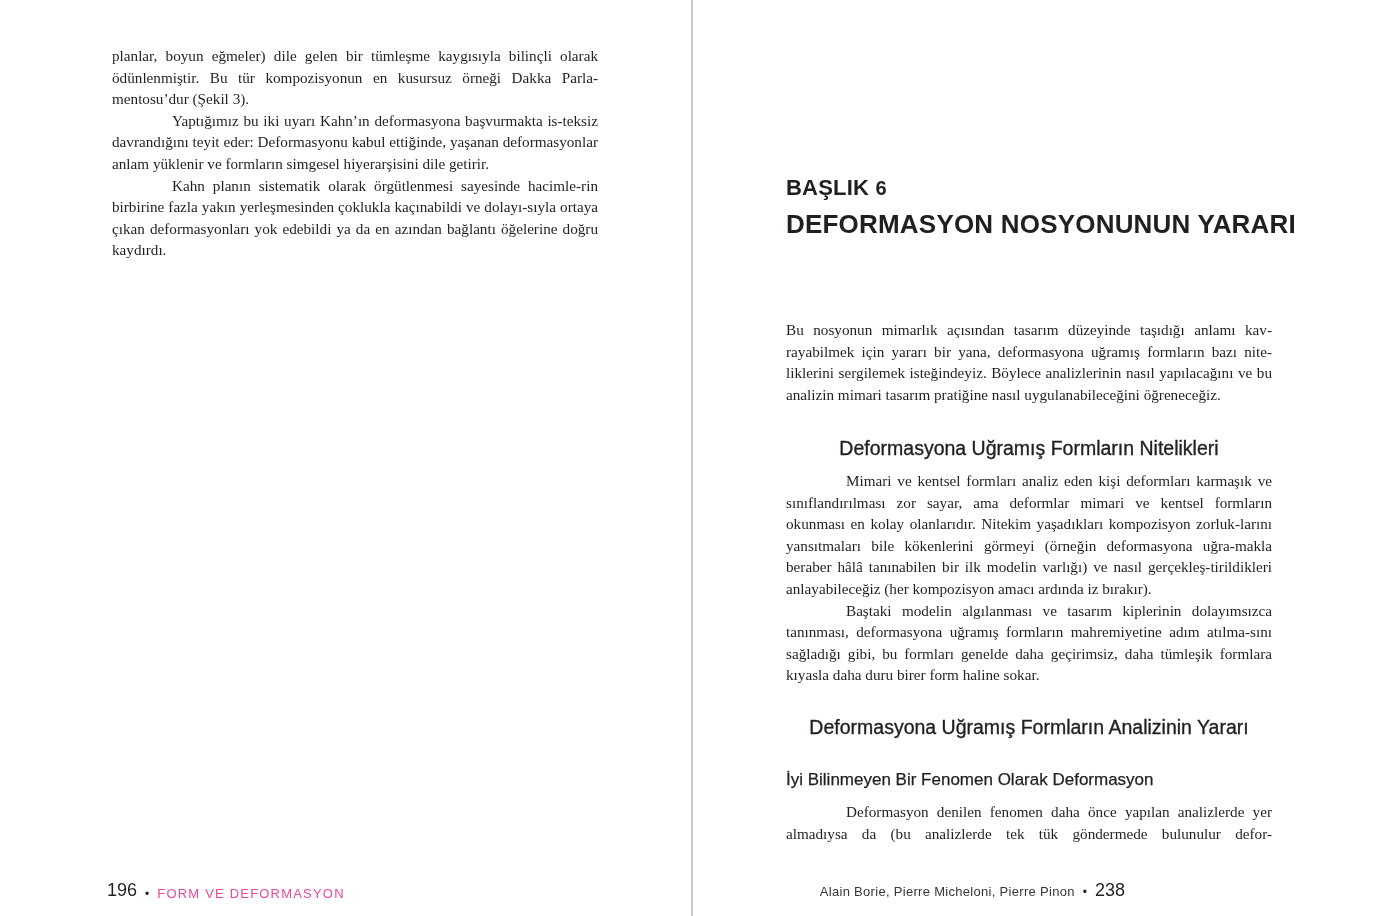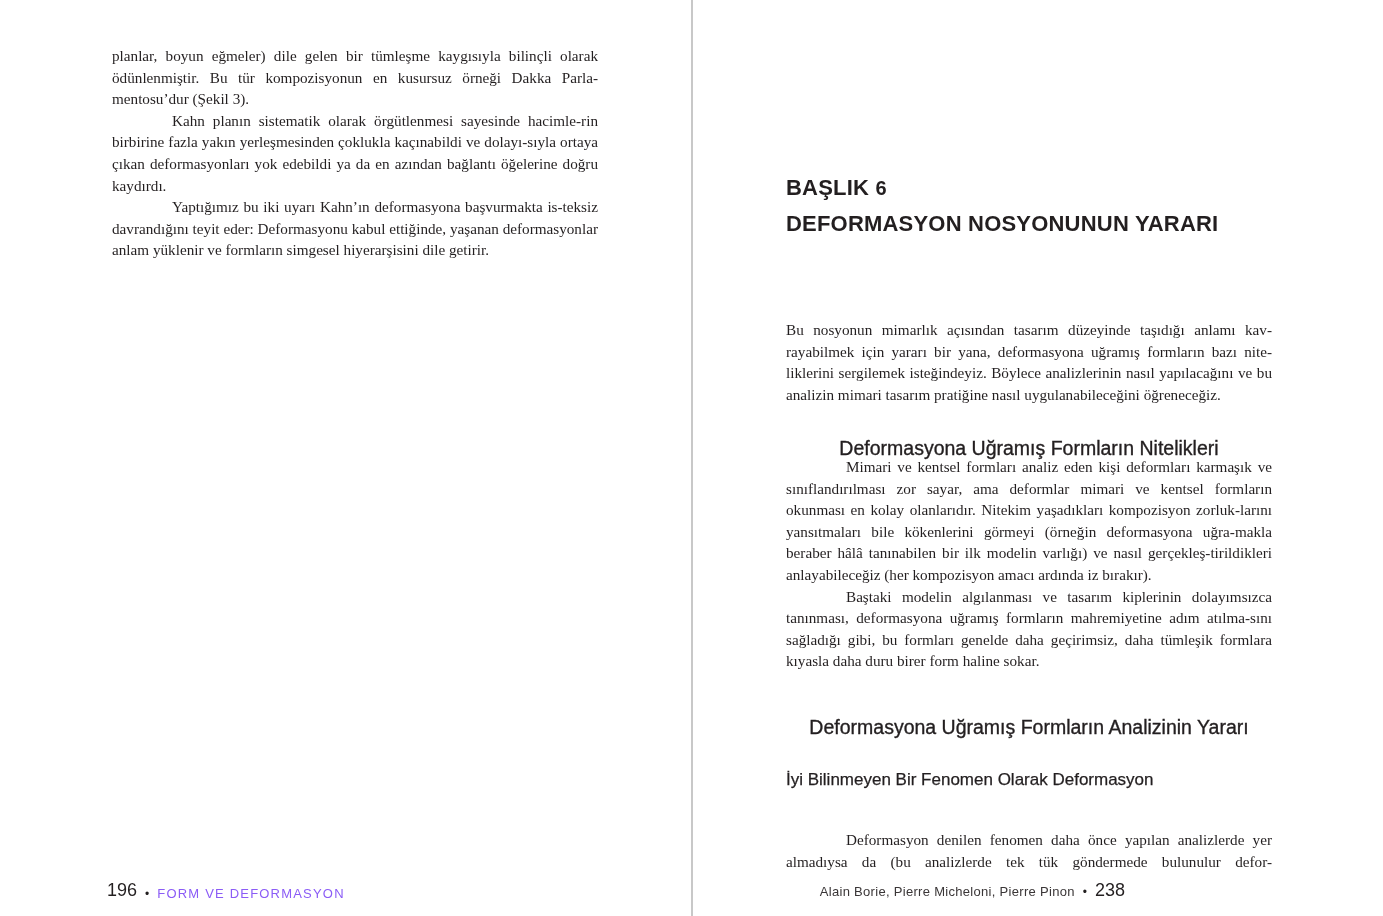--- a/index.html
+++ b/index.html
@@ -23,21 +23,21 @@
     .left-column { position: absolute; left: 112px; top: 45px; width: 486px; }
     .right-column { position: absolute; left: 92px; width: 486px; }
 
     .chapter-heading {
       position: absolute; left: 92px; top: 170px; width: 520px;
       font-family: "Liberation Sans", "DejaVu Sans", sans-serif;
       font-weight: bold; color: #231f20;
     }
     .chapter-label { font-size: 22px; line-height: 36px; letter-spacing: 0.2px; }
     .chapter-label .num { font-size: 20px; }
-    .chapter-title { font-size: 22px; line-height: 36px; letter-spacing: 0.2px; }
+    .chapter-title { font-size: 26px; line-height: 36px; letter-spacing: 0.2px; }
 
     .section-heading {
       position: absolute; left: 92px; width: 486px; text-align: center;
       font-family: Liberation Sans, sans-serif;
       font-size: 19.5px; color: #231f20; margin: 0; font-weight: normal;
       -webkit-text-stroke: 0.35px #231f20;
     }
     .subsection-heading {
       position: absolute; left: 92px; width: 486px; text-align: left;
       font-family: "Liberation Sans", "DejaVu Sans", sans-serif;
@@ -47,31 +47,31 @@
 
     .footer {
       position: absolute; top: 880px;
       font-family: "Liberation Sans", "DejaVu Sans", sans-serif;
       color: #231f20; display: flex; align-items: baseline; white-space: nowrap;
     }
     .footer-left { left: 107px; align-items: flex-end; }
     .footer-right { right: 117px; }
     .page-number { font-size: 18px; }
     .bullet { font-size: 12px; margin: 0 8px; }
-    .running-title { font-size: 13px; letter-spacing: 1.2px; color: #8b5cf6; }
+    .running-title { font-size: 13px; letter-spacing: 1.2px; color: #ec4899; }
     .running-authors { font-size: 13px; letter-spacing: 0.3px; color: #3a3637; }
   </style>
 </head>
 <body>
 
 <div class="page page-left">
   <div class="left-column">
     <p class="body-text noindent">planlar, boyun eğmeler) dile gelen bir tümleşme kaygısıyla bilinçli olarak ödünlenmiştir. Bu tür kompozisyonun en kusursuz örneği Dakka Parla-mentosu’dur (Şekil 3).</p>
+    <p class="body-text indent">Yaptığımız bu iki uyarı Kahn’ın deformasyona başvurmakta is-teksiz davrandığını teyit eder: Deformasyonu kabul ettiğinde, yaşanan deformasyonlar anlam yüklenir ve formların simgesel hiyerarşisini dile getirir.</p>
     <p class="body-text indent">Kahn planın sistematik olarak örgütlenmesi sayesinde hacimle-rin birbirine fazla yakın yerleşmesinden çoklukla kaçınabildi ve dolayı-sıyla ortaya çıkan deformasyonları yok edebildi ya da en azından bağlantı öğelerine doğru kaydırdı.</p>
-    <p class="body-text indent">Yaptığımız bu iki uyarı Kahn’ın deformasyona başvurmakta is-teksiz davrandığını teyit eder: Deformasyonu kabul ettiğinde, yaşanan deformasyonlar anlam yüklenir ve formların simgesel hiyerarşisini dile getirir.</p>
   </div>
 
   <div class="footer footer-left">
     <span class="page-number">196</span>
     <span class="bullet">•</span>
     <span class="running-title">FORM VE DEFORMASYON</span>
   </div>
 </div>
 
 <div class="divider"></div>
@@ -84,31 +84,31 @@
     </div>
     <div class="chapter-title">DEFORMASYON NOSYONUNUN YARARI</div>
   </div>
 
   <div class="right-column" style="top: 319px;">
     <p class="body-text noindent">Bu nosyonun mimarlık açısından tasarım düzeyinde taşıdığı anlamı kav-rayabilmek için yararı bir yana, deformasyona uğramış formların bazı nite-liklerini sergilemek isteğindeyiz. Böylece analizlerinin nasıl yapılacağını ve bu analizin mimari tasarım pratiğine nasıl uygulanabileceğini öğreneceğiz.</p>
   </div>
 
   <h2 class="section-heading" style="top: 437px;">Deformasyona Uğramış Formların Nitelikleri</h2>
 
-  <div class="right-column" style="top: 456px;">
+  <div class="right-column" style="top: 470px;">
     <p class="body-text indent">Mimari ve kentsel formları analiz eden kişi deformları karmaşık ve sınıflandırılması zor sayar, ama deformlar mimari ve kentsel formların okunması en kolay olanlarıdır. Nitekim yaşadıkları kompozisyon zorluk-larını yansıtmaları bile kökenlerini görmeyi (örneğin deformasyona uğra-makla beraber hâlâ tanınabilen bir ilk modelin varlığı) ve nasıl gerçekleş-tirildikleri anlayabileceğiz (her kompozisyon amacı ardında iz bırakır).</p>
     <p class="body-text indent">Baştaki modelin algılanması ve tasarım kiplerinin dolayımsızca tanınması, deformasyona uğramış formların mahremiyetine adım atılma-sını sağladığı gibi, bu formları genelde daha geçirimsiz, daha tümleşik formlara kıyasla daha duru birer form haline sokar.</p>
   </div>
 
   <h2 class="section-heading" style="top: 716px;">Deformasyona Uğramış Formların Analizinin Yararı</h2>
 
   <h3 class="subsection-heading" style="top: 770px;">İyi Bilinmeyen Bir Fenomen Olarak Deformasyon</h3>
 
   <div class="right-column" style="top: 801px;">
-    <p class="body-text indent" style="text-align-last: justify; margin-top: 28px;">Deformasyon denilen fenomen daha önce yapılan analizlerde yer almadıysa da (bu analizlerde tek tük göndermede bulunulur defor-</p>
+    <p class="body-text indent" style="text-align-last: justify;">Deformasyon denilen fenomen daha önce yapılan analizlerde yer almadıysa da (bu analizlerde tek tük göndermede bulunulur defor-</p>
   </div>
 
   <div class="footer footer-right">
     <span class="running-authors">Alain Borie, Pierre Micheloni, Pierre Pinon</span>
     <span class="bullet">•</span>
     <span class="page-number">238</span>
   </div>
 </div>
 
 </body></html>

